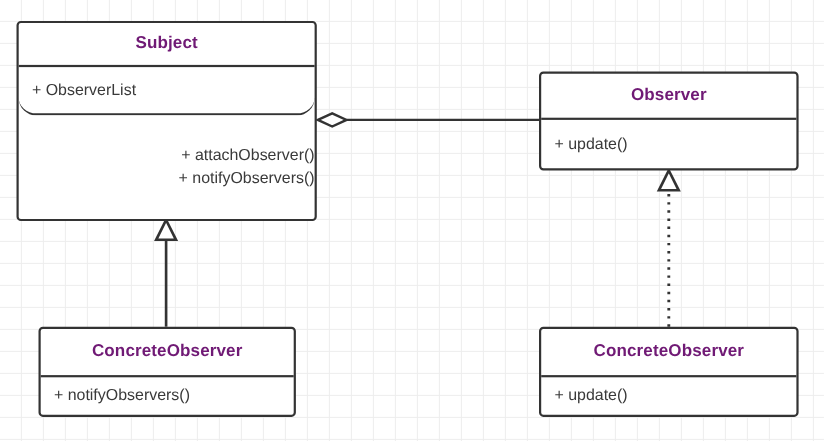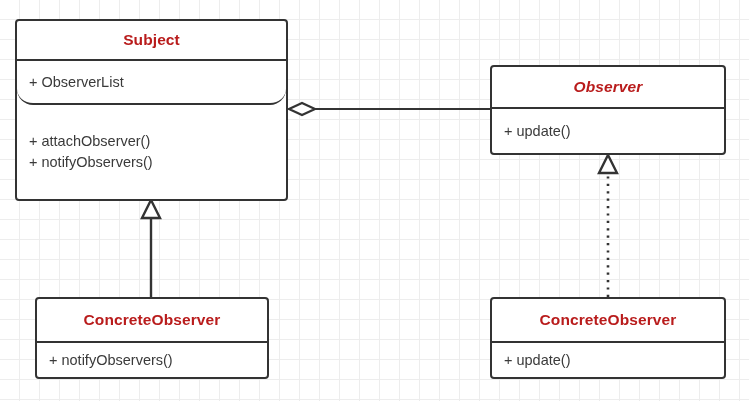--- a/index.html
+++ b/index.html
@@ -34,21 +34,21 @@
     border: 2.2px solid #333333;
     border-radius: 4px;
     display: flex;
     flex-direction: column;
     z-index: 2;
   }
   .uml-title {
     text-align: center;
     font-weight: bold;
     font-size: 15.5px;
-    color: #b91c1c;
+    color: #701a75;
     border-bottom: 2.2px solid #333333;
     display: flex;
     align-items: center;
     justify-content: center;
     letter-spacing: 0.1px;
   }
   .uml-compartment {
     display: flex;
     flex-direction: column;
     justify-content: center;
@@ -61,25 +61,25 @@
     font-size: 14.5px;
     color: #3a3a3a;
     line-height: 21px;
     white-space: pre;
   }
 
   
   #class-subject { left: 15px; top: 19px; width: 273px; height: 182px; }
   #class-subject .uml-title { height: 38px; }
   #class-subject .attrs { height: 42px; border-radius: 16px; }
-  #class-subject .ops { flex: 1; }
+  #class-subject .ops { flex: 1; text-align: right; }
 
   
   #class-observer { left: 490px; top: 65px; width: 236px; height: 90px; }
-  #class-observer .uml-title { height: 40px; font-style: italic; }
+  #class-observer .uml-title { height: 40px; }
   #class-observer .ops { flex: 1; }
 
   
   #class-concrete-left { left: 35px; top: 297px; width: 234px; height: 82px; }
   #class-concrete-left .uml-title { height: 42px; }
   #class-concrete-left .ops { flex: 1; }
 
   
   #class-concrete-right { left: 490px; top: 297px; width: 236px; height: 82px; }
   #class-concrete-right .uml-title { height: 42px; }

